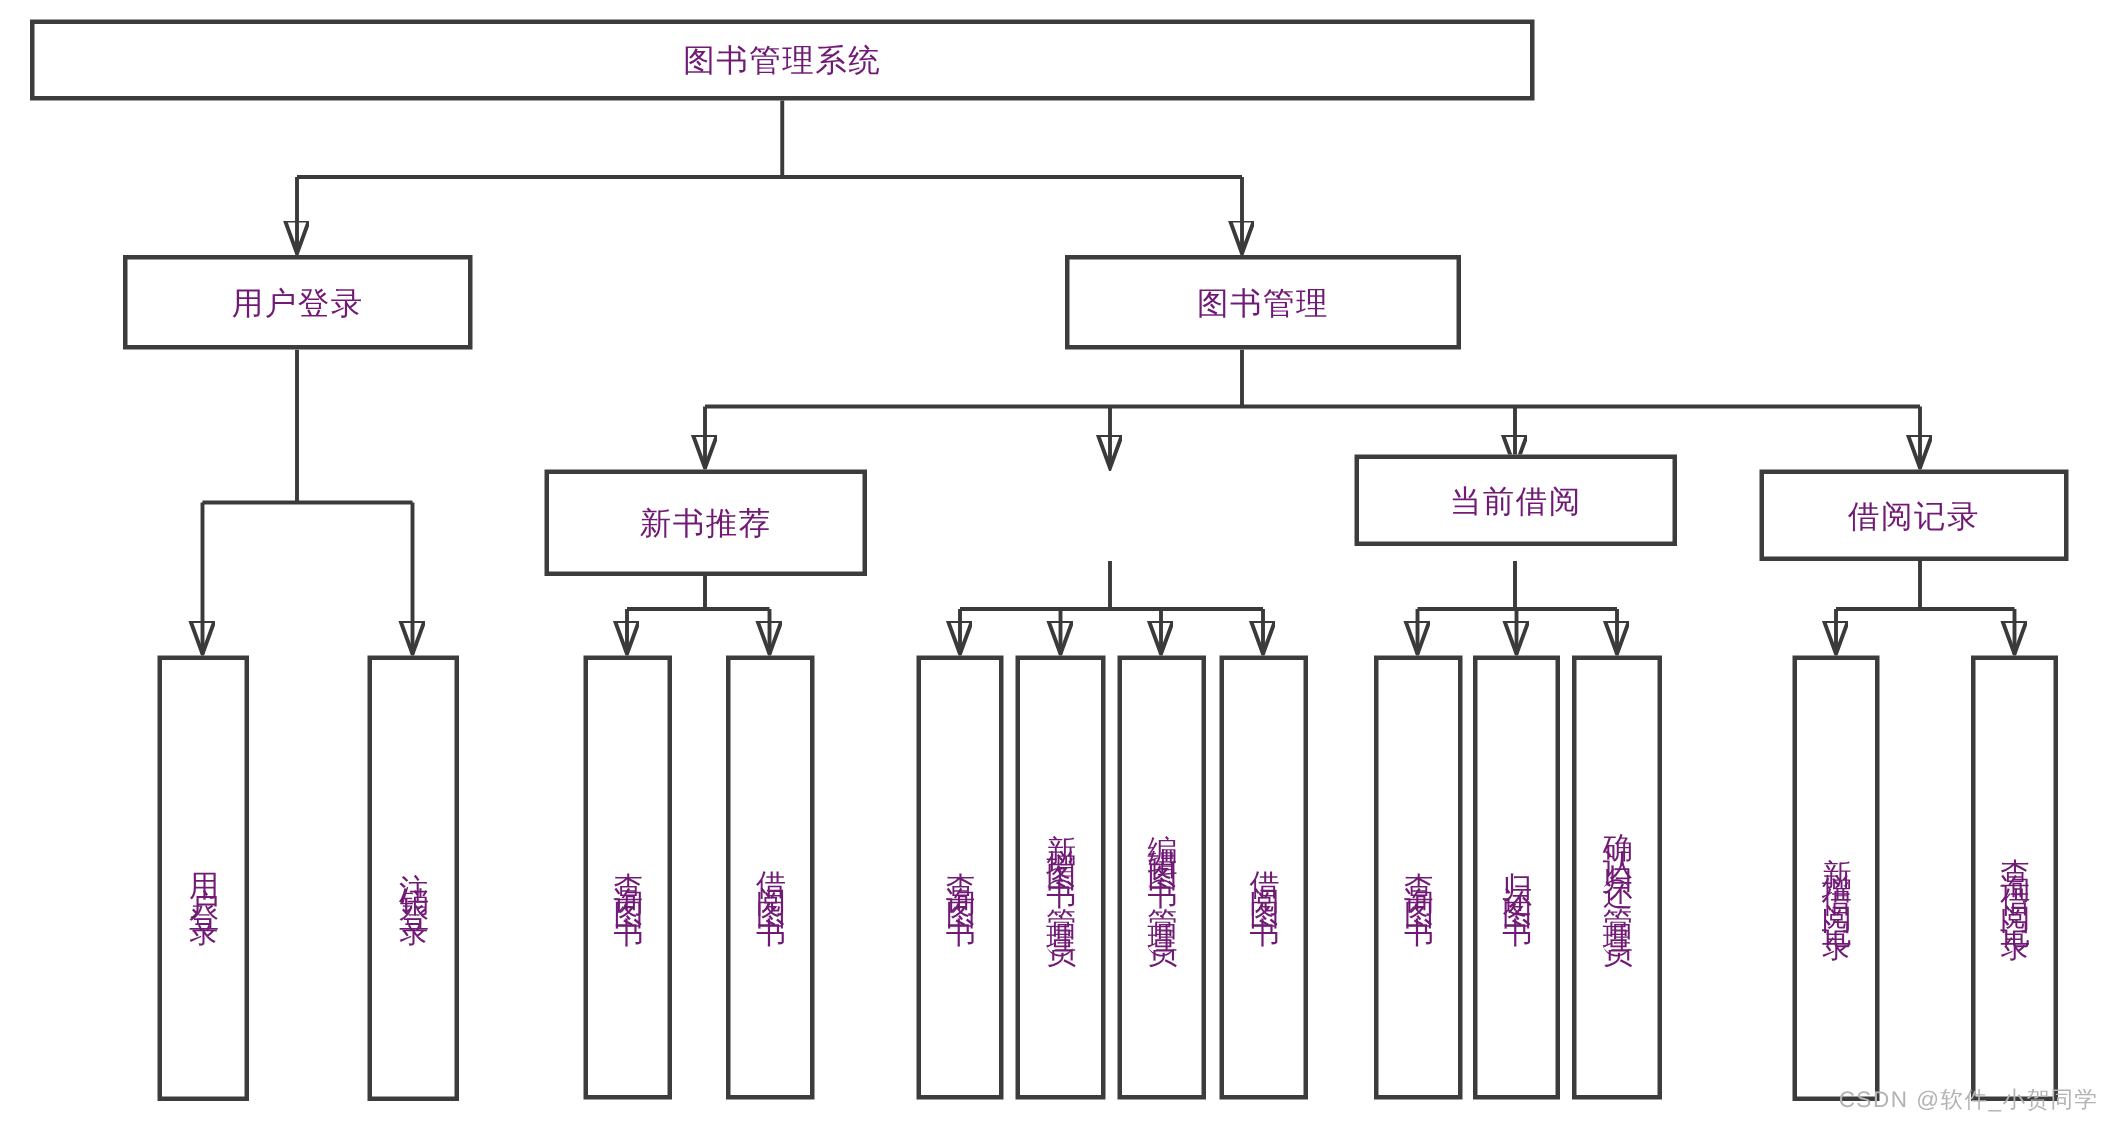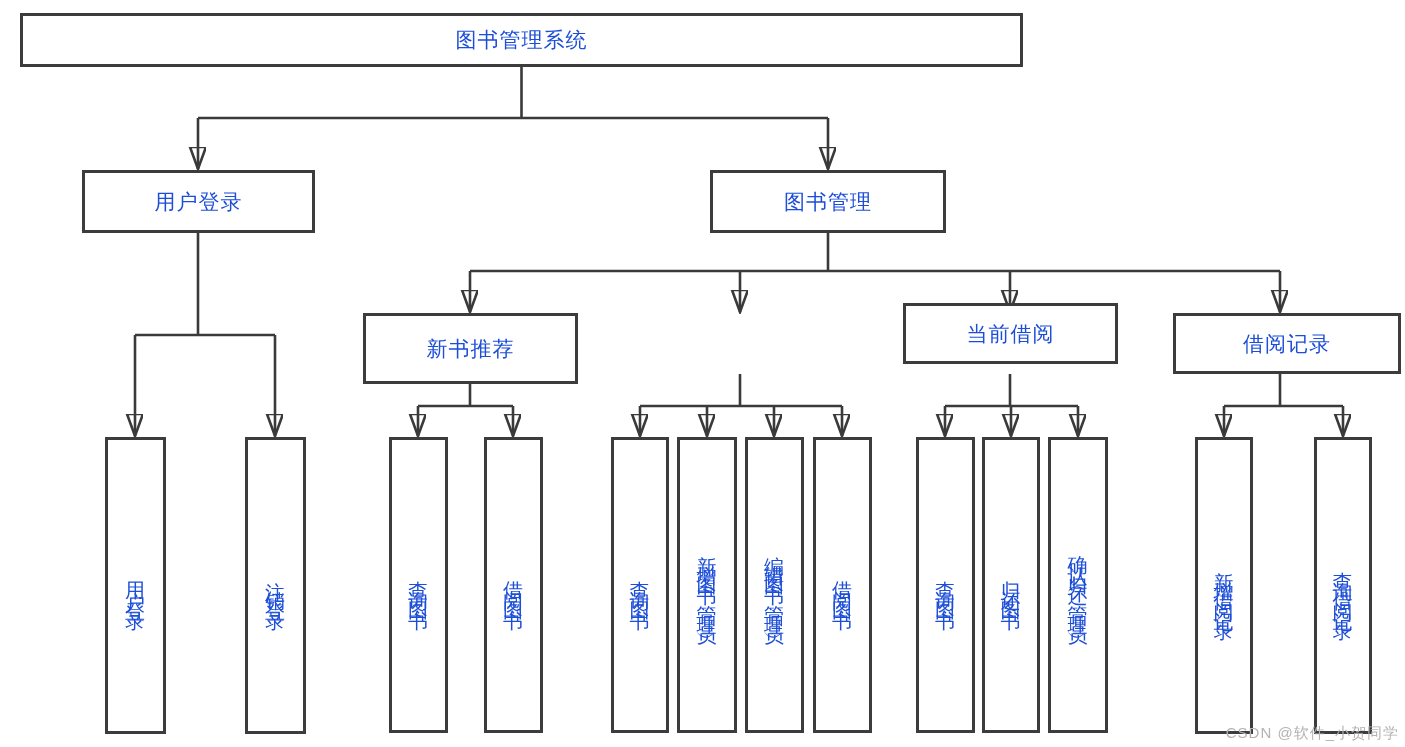--- a/index.html
+++ b/index.html
@@ -29,21 +29,21 @@
     fill: none;
   }
   .node {
     position: absolute;
     box-sizing: border-box;
     border: 3px solid #3c3c3c;
     background: #ffffff;
     display: flex;
     align-items: center;
     justify-content: center;
-    color: #1d4ed8;
+    color: #701a75;
   }
   .hbox {
     font-size: 21px;
     letter-spacing: 1px;
     white-space: nowrap;
   }
   .vbox span {
     writing-mode: vertical-rl;
     text-orientation: mixed;
     font-size: 20px;
@@ -107,25 +107,25 @@
     <path d="M1078 406 V436" marker-end="url(#ah)"></path>
 
     <path d="M1280 374 V406 M1224 406 H1343"></path>
     <path d="M1224 406 V436" marker-end="url(#ah)"></path>
     <path d="M1343 406 V436" marker-end="url(#ah)"></path>
   </svg>
 
   <div class="node hbox root-box" style="left:20px; top:13px; width:1003px; height:54px;">图书管理系统</div>
 
   <div class="node hbox" style="left:82px; top:170px; width:233px; height:63px;">用户登录</div>
-  <div class="node hbox" style="left:710px; top:170px; width:236px; height:63px;text-align:right;">图书管理</div>
+  <div class="node hbox" style="left:710px; top:170px; width:264px; height:63px;text-align:right;">图书管理</div>
 
   <div class="node hbox" style="left:363px; top:313px; width:215px; height:71px;">新书推荐</div>
   <div class="node hbox" style="left:903px; top:303px; width:215px; height:61px;">当前借阅</div>
-  <div class="node hbox" style="left:1173px; top:313px; width:228px; height:61px;">借阅记录</div>
+  <div class="node hbox" style="left:1173px; top:313px; width:206px; height:61px;">借阅记录</div>
 
   <div class="node vbox" style="left:105px; top:437px; width:61px; height:297px;">
     <span>用户登录</span>
   </div>
   <div class="node vbox" style="left:245px; top:437px; width:61px; height:297px;">
     <span>注销登录</span>
   </div>
 
   <div class="node vbox" style="left:389px; top:437px; width:59px; height:296px;">
     <span>查询图书</span>

